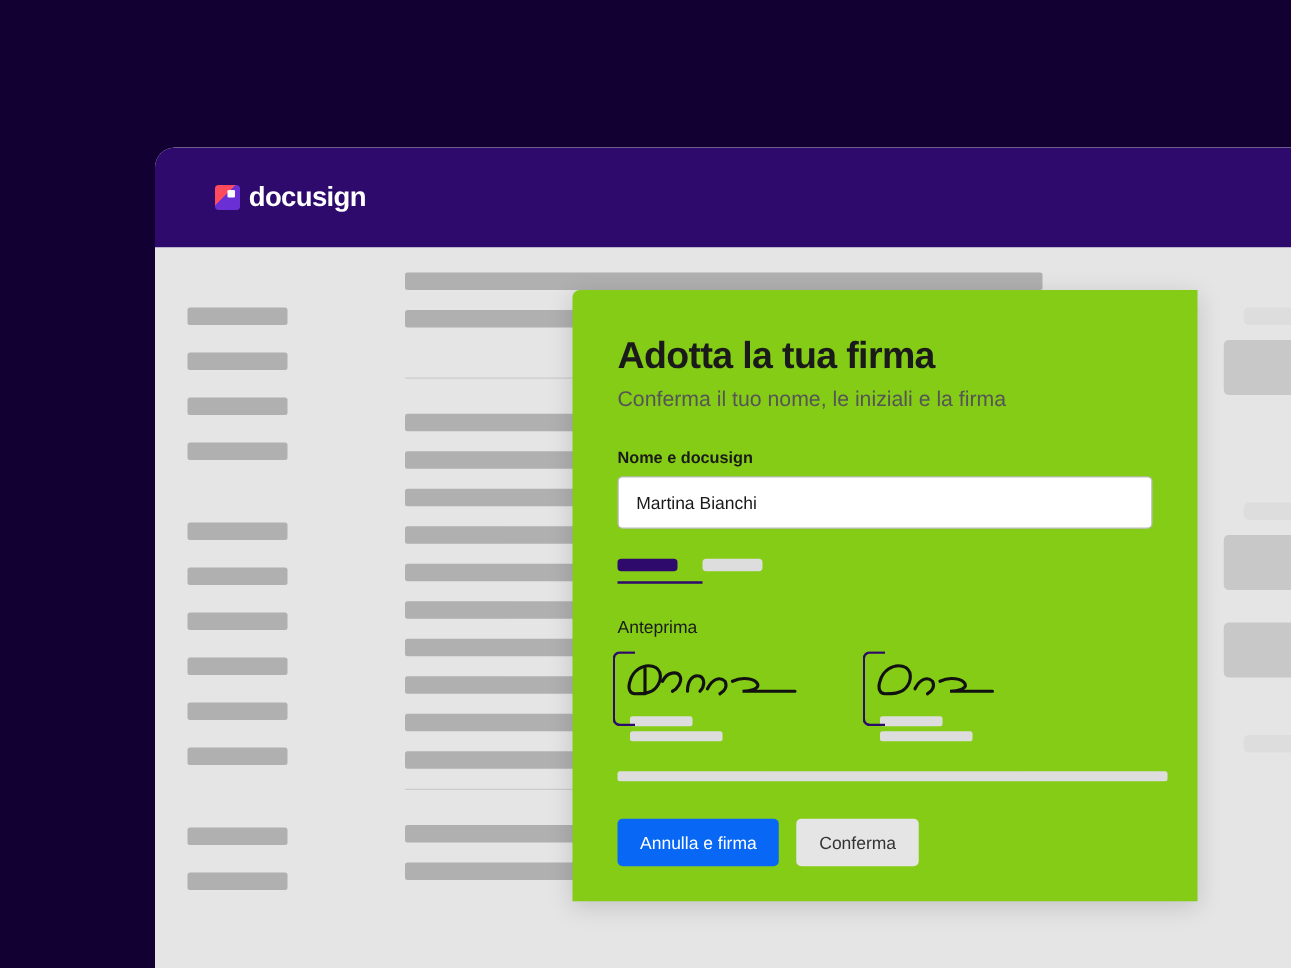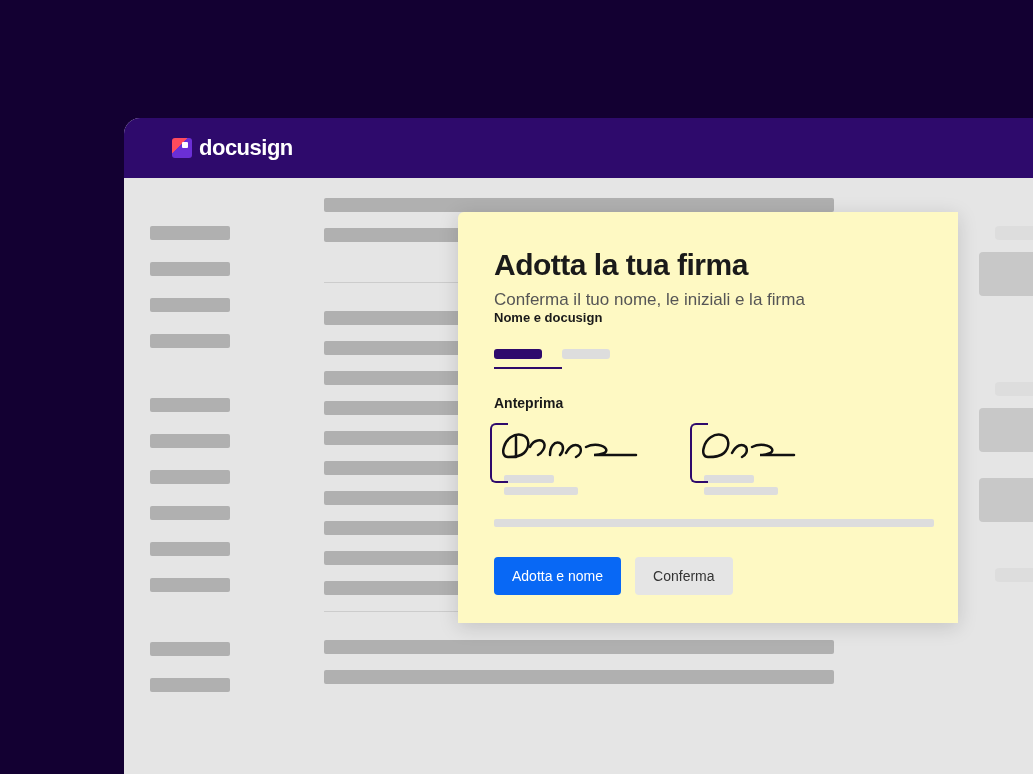--- a/index.html
+++ b/index.html
@@ -18,21 +18,21 @@
       position: absolute;
       top: 118px;
       left: 124px;
       right: 0;
       border-radius: 16px 0 0 0;
       overflow: hidden;
       background: #f5f5f5;
     }
     .header-bar {
       background: #2e0a6c;
-      height: 60px;
+      height: 80px;
       display: flex;
       align-items: center;
       padding-left: 48px;
     }
     .logo {
       display: flex;
       align-items: center;
       gap: 7px;
       color: white;
     }
@@ -101,35 +101,36 @@
       margin: 10px 0 28px 0;
     }
     .gap {
       height: 28px;
     }
     .modal {
       position: absolute;
       top: 34px;
       left: 334px;
       width: 500px;
-      background: #fef9c3;
+      background: #84cc16;
       border-radius: 6px 0 0 0;
       box-shadow: 0 4px 20px rgba(0,0,0,0.15);
       padding: 36px 36px 28px 36px;
     }
     .modal-title {
       font-size: 30px;
       font-weight: 600;
       color: #1a1a1a;
       margin-bottom: 8px;
       letter-spacing: -0.5px;
     }
     .modal-subtitle {
       font-size: 17px;
       color: #555;
+      margin-bottom: 28px;
     }
     .field-label {
       font-size: 13px;
       font-weight: 600;
       color: #1a1a1a;
       margin-bottom: 8px;
     }
     .text-input {
       width: 100%;
       padding: 12px 14px;
@@ -160,21 +161,20 @@
     .tab-underline {
       width: 68px;
       height: 2px;
       background: #2e0a6c;
       margin-bottom: 26px;
     }
     .preview-label {
       font-size: 14px;
       color: #1a1a1a;
       margin-bottom: 14px;
-      font-weight: bold;
     }
     .previews {
       display: flex;
       gap: 44px;
       margin-bottom: 24px;
     }
     .preview-box {
       position: relative;
     }
     .preview-bracket {
@@ -307,20 +307,21 @@
       <div class="right-box"></div>
       <div style="height:20px;"></div>
       <div class="right-box-small"></div>
     </div>
 
     <div class="modal">
       <h1 class="modal-title">Adotta la tua firma</h1>
       <p class="modal-subtitle">Conferma il tuo nome, le iniziali e la firma</p>
       
       <div class="field-label">Nome e docusign</div>
+      <input class="text-input" type="text" value="Martina Bianchi" style="">
       
       <div class="tabs">
         <div class="tab tab-active"></div>
         <div class="tab tab-inactive"></div>
       </div>
       <div class="tab-underline"></div>
       
       <div class="preview-label">Anteprima</div>
       
       <div class="previews">
@@ -342,18 +343,18 @@
             </svg>
             <div class="ph-under ph-under-1"></div>
             <div class="ph-under ph-under-2"></div>
           </div>
         </div>
       </div>
       
       <div class="long-bar"></div>
       
       <div class="buttons">
-        <button class="btn btn-primary">Adotta e nome</button>
+        <button class="btn btn-primary">Annulla e firma</button>
         <button class="btn btn-secondary">Conferma</button>
       </div>
     </div>
   </div>
 </div>
 
 </body></html>

